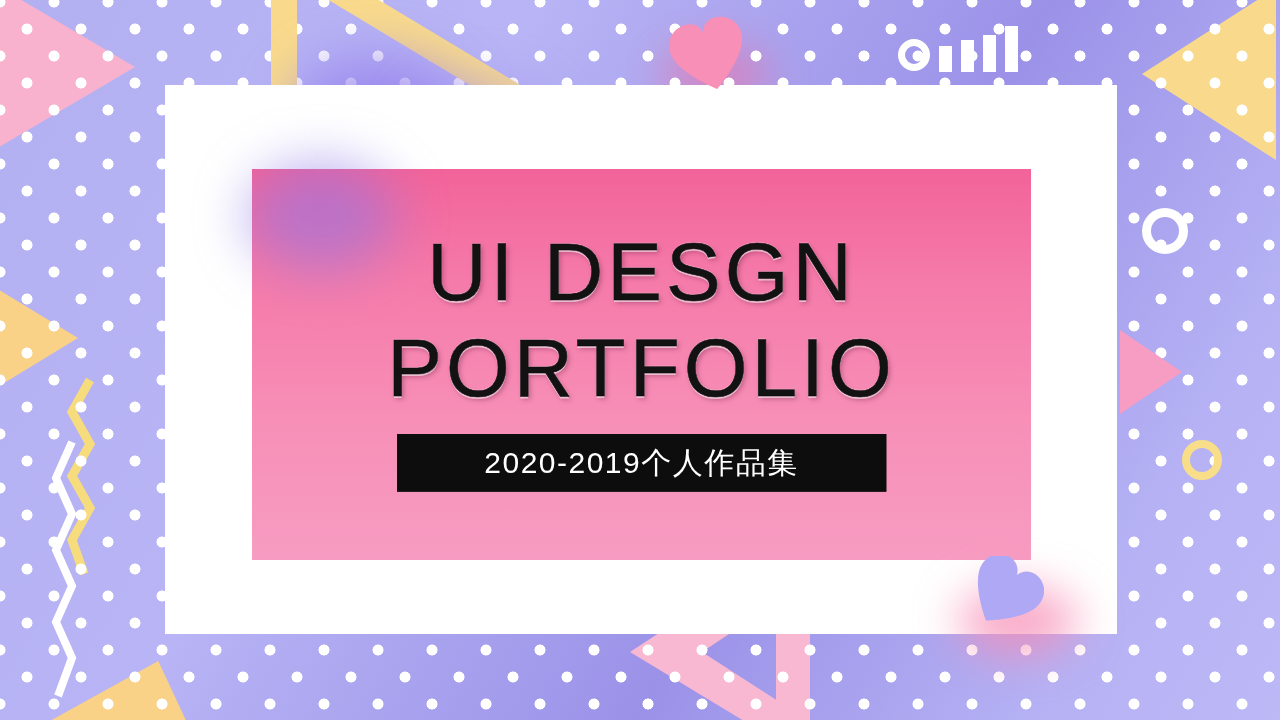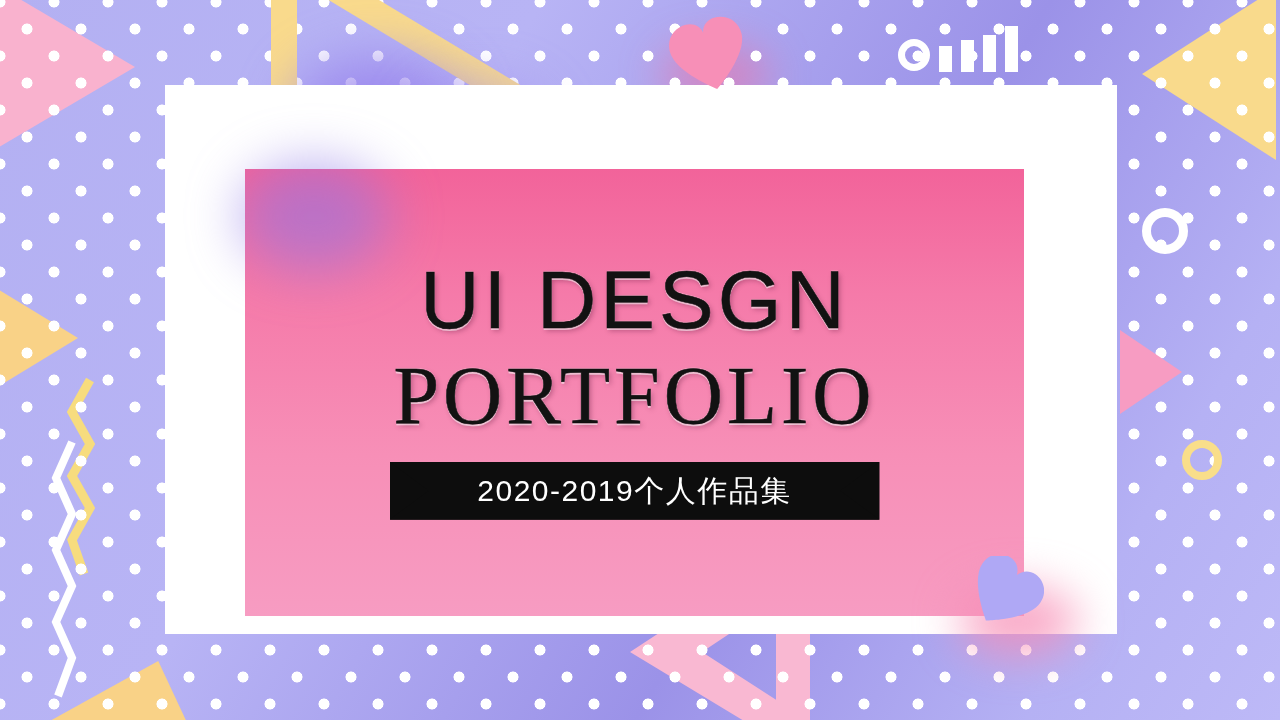--- a/index.html
+++ b/index.html
@@ -150,22 +150,22 @@
     position:absolute;
     left:165px;top:85px;
     width:952px;height:549px;
     background:#ffffff;
     z-index:10;
   }
 
   
   .panel{
     position:absolute;
-    left:245px;top:169px;
-    width:779px;height:447px;
+    left:252px;top:169px;
+    width:779px;height:391px;
     background:linear-gradient(180deg,#F2639A 0%,#F57AA9 28%,#F78FB7 64%,#F79CC2 100%);
     z-index:11;
     display:flex;flex-direction:column;
     align-items:center;justify-content:center;
   }
 
   .title-block{
     position:relative;
     z-index:3;
     width:100%;
@@ -180,21 +180,21 @@
     line-height:0.99;
     font-weight:400;
     letter-spacing:4px;
     white-space:nowrap;
     text-shadow:
        0 2px 0 rgba(255,255,255,.55),
        0 -1px 1px rgba(255,255,255,.30),
        2px 3px 5px rgba(90,20,55,.35);
     -webkit-text-stroke:0.5px #0d0d0d;
   }
-  .title-line.l2{margin-top:14px;font-family:Liberation Serif, serif;}
+  .title-line.l2{margin-top:14px;}
 
   
   .ribbon{
     position:relative;
     z-index:3;
     margin-top:26px;
     width:490px;height:58px;
     background:#0d0d0d;
     -webkit-clip-path:polygon(0 0,100% 0,100% 100%,0 100%,0 100%);
     clip-path:polygon(

